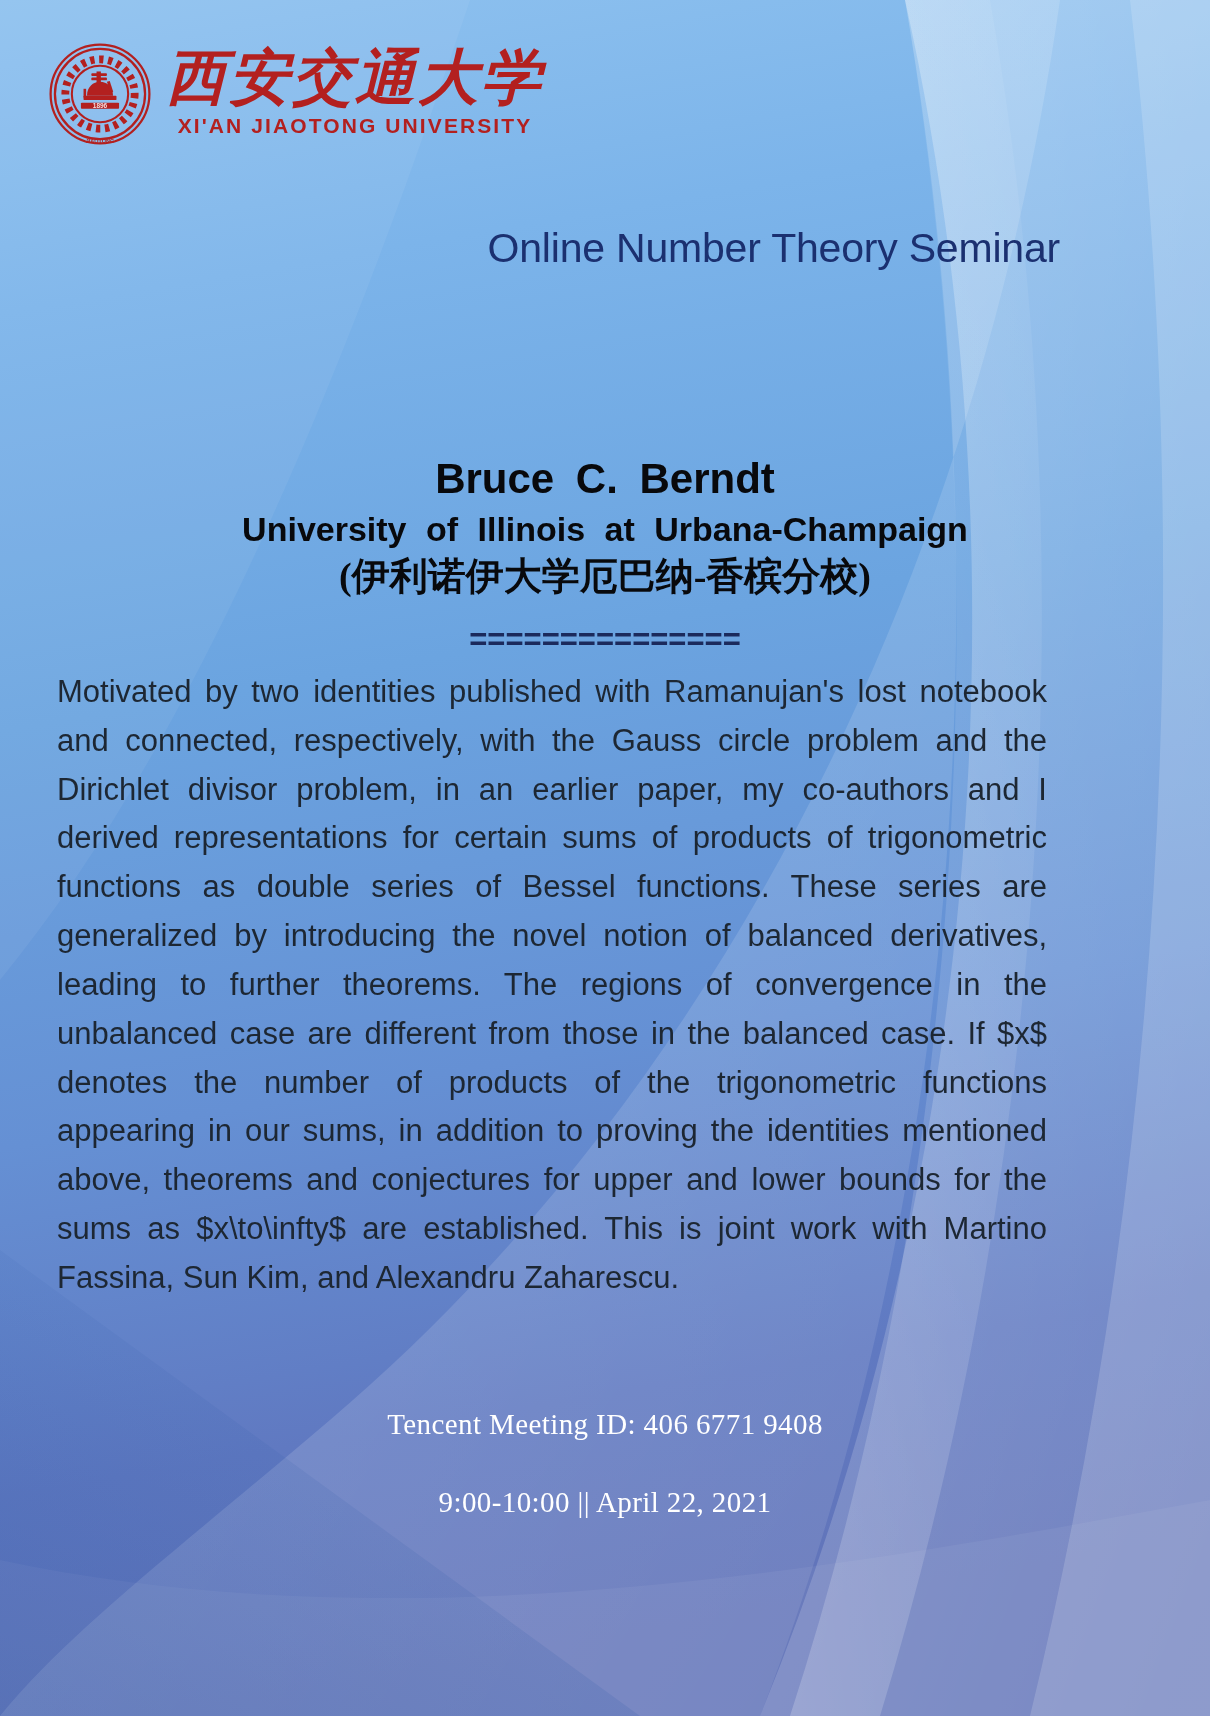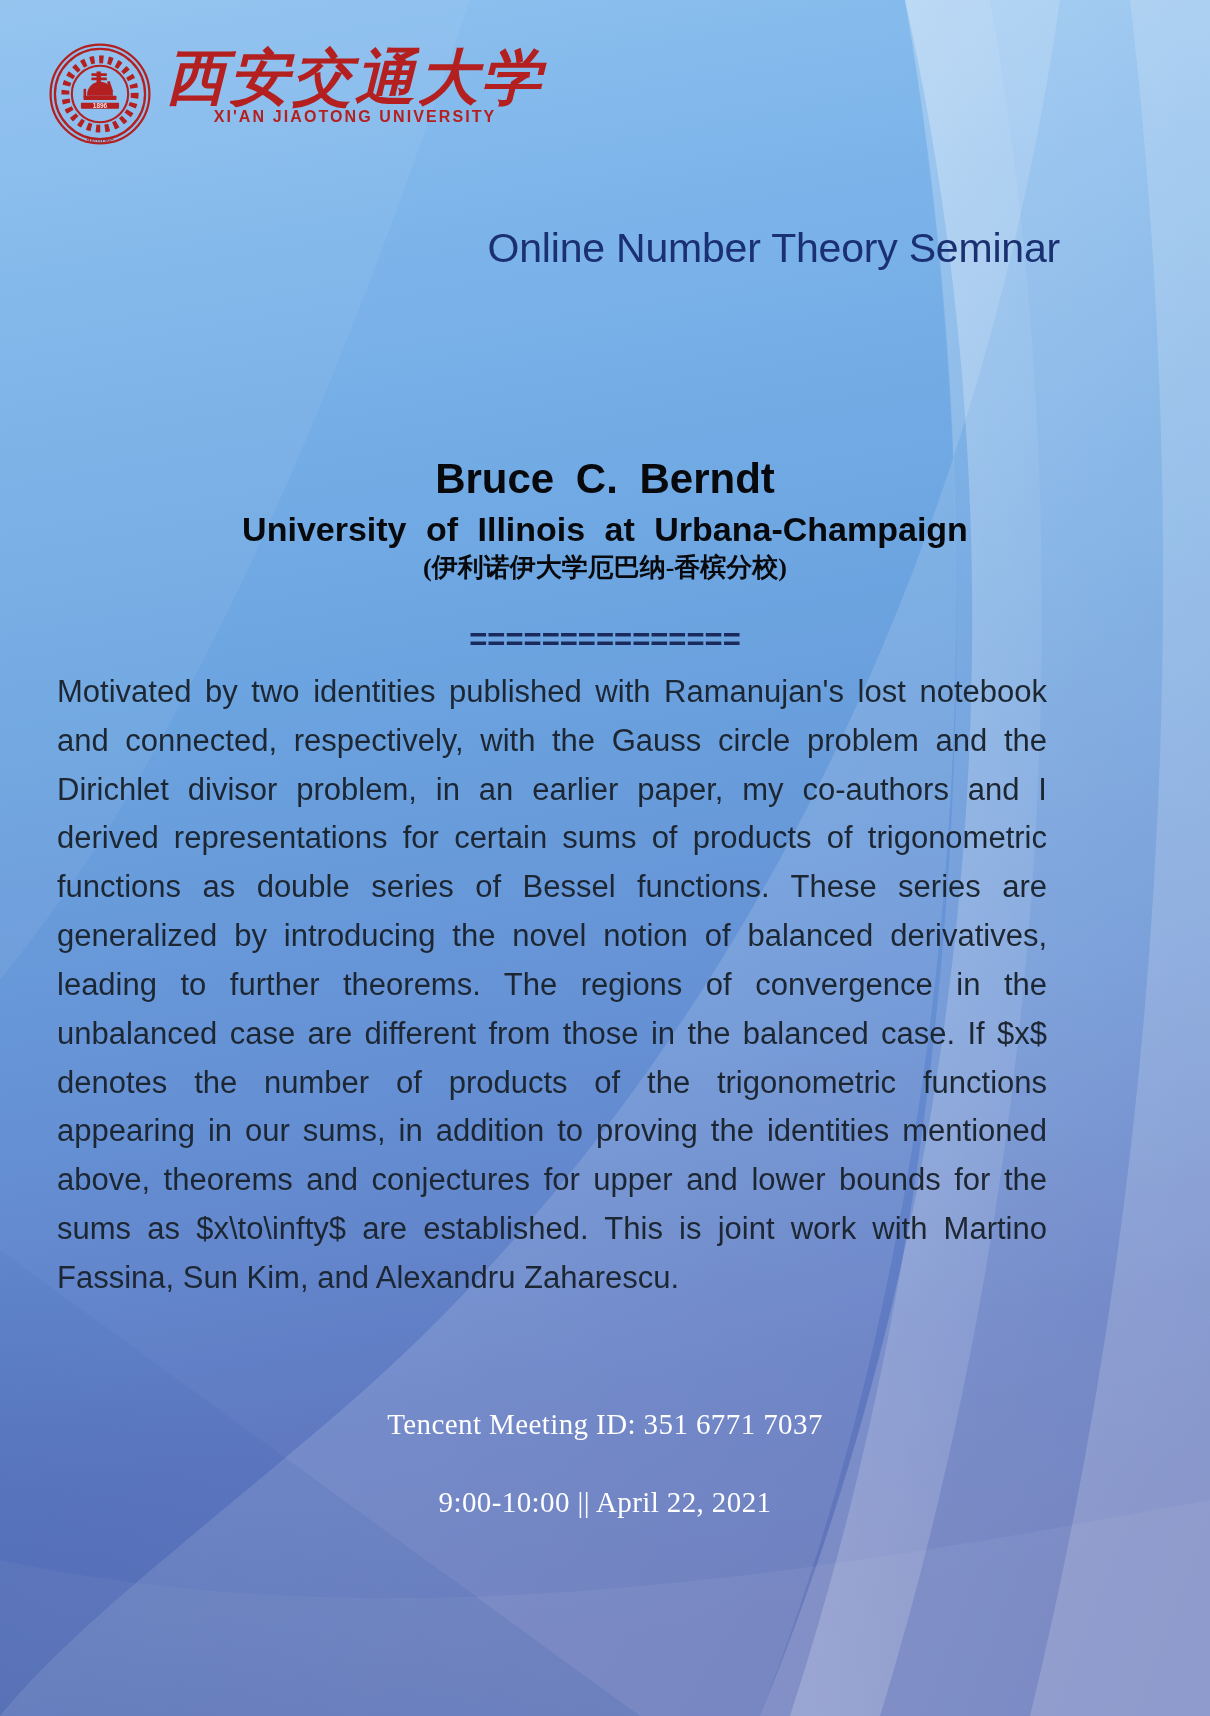--- a/index.html
+++ b/index.html
@@ -54,22 +54,23 @@
     font-family: "Liberation Serif", serif;
     font-size: 60px;
     font-weight: 700;
     font-style: italic;
     letter-spacing: 3px;
     color: #b3201f;
     line-height: 1;
     white-space: nowrap;
   }
   .en-name {
+    margin-top: 6px;
     font-family: "Liberation Sans", sans-serif;
-    font-size: 16px;
+    font-size: 21px;
     font-weight: 700;
     letter-spacing: 2.1px;
     color: #b3201f;
     white-space: nowrap;
   }
 
   
   #seminar-header {
     position: absolute;
     right: 150px;
@@ -109,21 +110,21 @@
     font-size: 42px;
     word-spacing: 10px;
     line-height: 1.3;
   }
   .speaker-affil {
     font-size: 34px;
     word-spacing: 10px;
     line-height: 1.3;
   }
   .speaker-affil-cn {
-    font-size: 26px;
+    font-size: 38px;
     line-height: 1.32;
     font-family: "Liberation Serif", "DejaVu Sans", serif;
   }
 
   #separator {
     position: absolute;
     left: 50%;
     transform: translateX(-50%);
     top: 622px;
     font-size: 31px;
@@ -256,16 +257,16 @@
   <div id="speaker-block">
     <div class="speaker-name">Bruce  C.  Berndt</div>
     <div class="speaker-affil">University  of  Illinois  at  Urbana-Champaign</div>
     <div class="speaker-affil-cn">(伊利诺伊大学厄巴纳-香槟分校)</div>
   </div>
 
   <div id="separator">===============</div>
 
   <div id="abstract">Motivated by two identities published with Ramanujan's lost notebook and connected, respectively, with the Gauss circle problem and the Dirichlet divisor problem, in an earlier paper, my co-authors and I derived representations for certain sums of products of trigonometric functions as double series of Bessel functions. These series are generalized by introducing the novel notion of balanced derivatives, leading to further theorems. The regions of convergence in the unbalanced case are different from those in the balanced case. If $x$ denotes the number of products of the trigonometric functions appearing in our sums, in addition to proving the identities mentioned above, theorems and conjectures for upper and lower bounds for the sums as $x\to\infty$ are established. This is joint work with Martino Fassina, Sun Kim, and Alexandru Zaharescu.</div>
 
-  <div class="footer-line" id="meeting-id">Tencent Meeting ID: 351 6771 7037</div>
+  <div class="footer-line" id="meeting-id">Tencent Meeting ID: 406 6771 9408</div>
   <div class="footer-line" id="meeting-time">9:00-10:00 || April 22, 2021</div>
 
 </div>
 
 </body></html>

